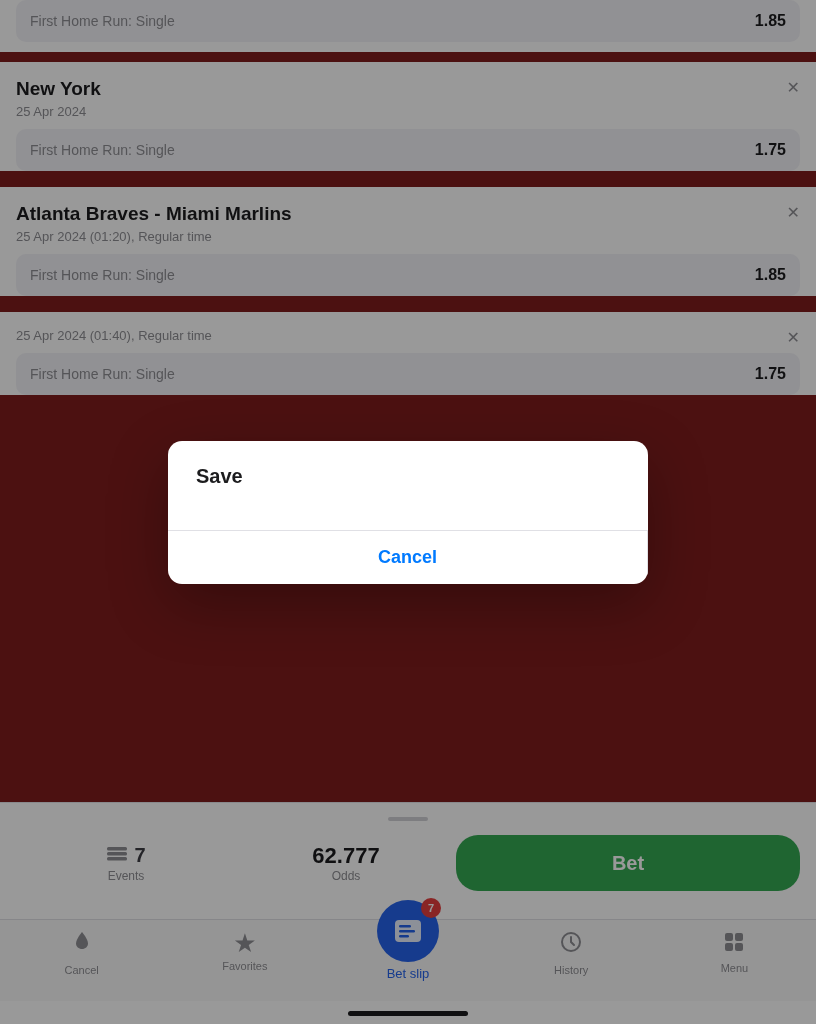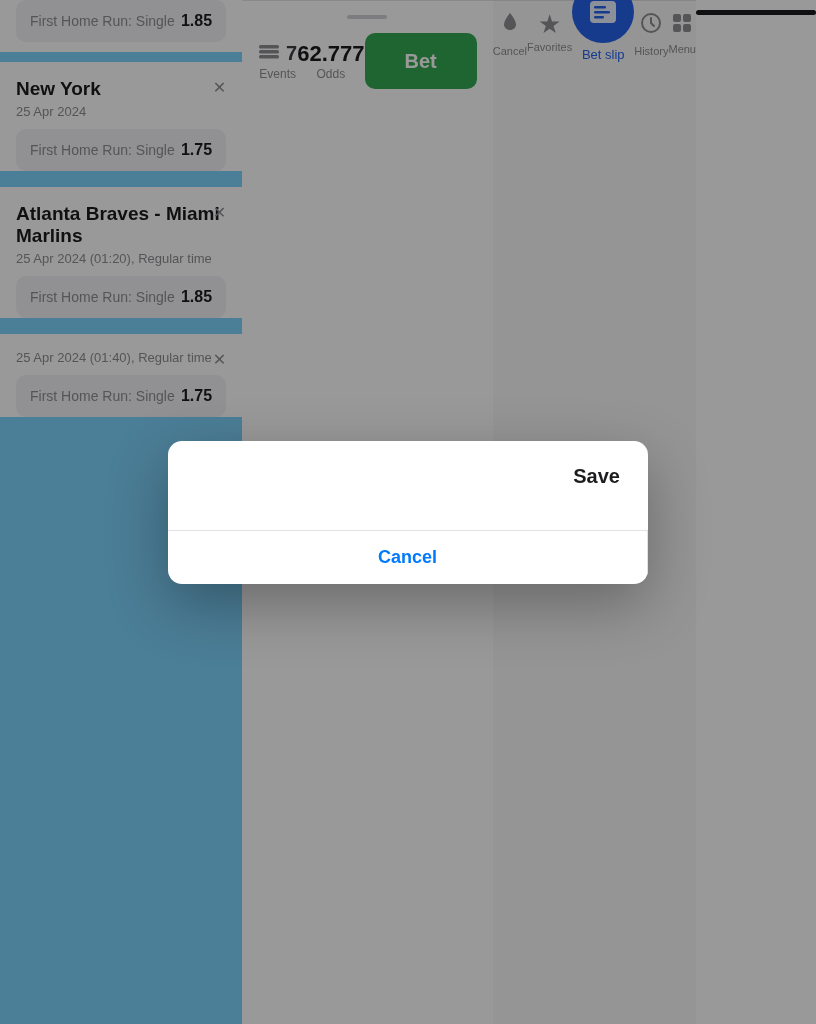--- a/index.html
+++ b/index.html
@@ -9,22 +9,23 @@
       background: #e8e8ed;
       font-family: -apple-system, BlinkMacSystemFont, 'Helvetica Neue', Arial, sans-serif;
       overflow: hidden;
       position: relative;
     }
 
     
     .main-content {
       width: 100%;
       height: 100%;
-      background: #7dd3fc;
-      display: flex;
+      background: #7f1d1d;
+      display: flex;
+      flex-direction: column;
       position: relative;
     }
 
     
     .bet-items-container {
       flex: 1;
       overflow: hidden;
       padding: 0;
     }
 
@@ -149,21 +150,21 @@
       font-size: 12px;
       color: #8e8e93;
     }
 
     .bet-button {
       background: #34a853;
       color: #fff;
       font-size: 20px;
       font-weight: 600;
       border: none;
-      border-radius: 10px;
+      border-radius: 22px;
       padding: 16px 40px;
       flex: 1.2;
       cursor: pointer;
       height: 56px;
       display: flex;
       align-items: center;
       justify-content: center;
     }
 
     
@@ -262,21 +263,21 @@
     .modal-box {
       background: #fff;
       border-radius: 14px;
       width: 480px;
       overflow: hidden;
       box-shadow: 0 20px 60px rgba(0,0,0,0.3);
     }
 
     .modal-content {
       padding: 24px 28px 10px;
-      text-align: right;
+      text-align: left;
     }
 
     .modal-title {
       font-size: 20px;
       font-weight: 700;
       color: #1c1c1e;
       margin-bottom: 12px;
     }
 
     .modal-message {

